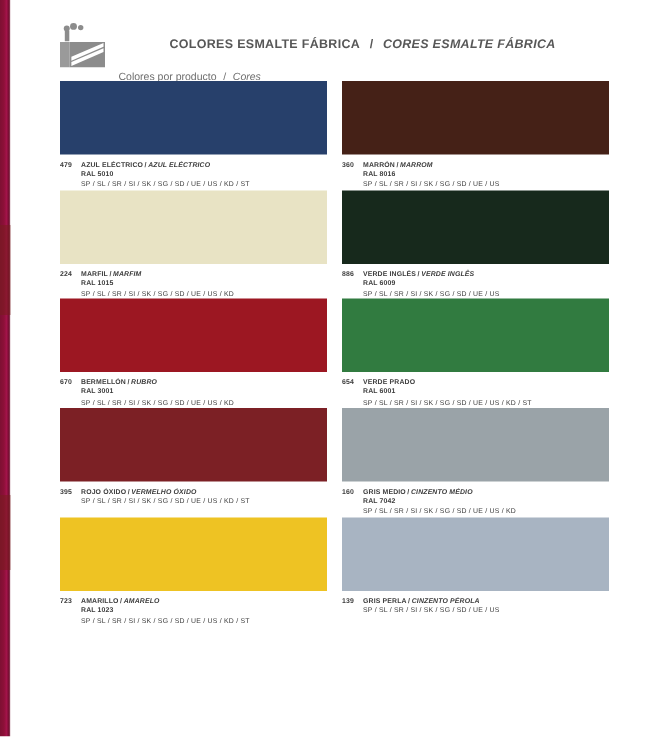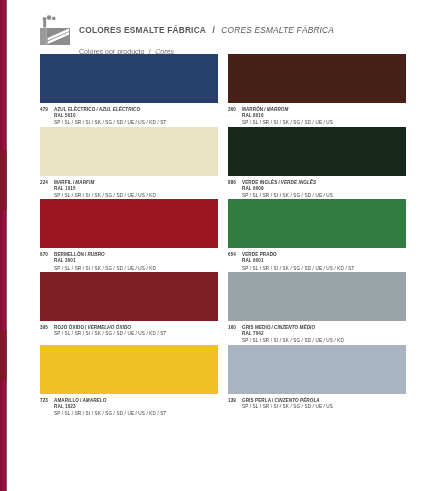--- a/index.html
+++ b/index.html
@@ -35,27 +35,28 @@
   #factory-icon {
     width: 34px; height: 30px;
     flex: 0 0 34px;
     margin-top: 1px;
   }
   #header-text { margin-left: 7px; padding-top: 6px; }
   .title-line { white-space: nowrap; line-height: 1.05; }
   .title-es {
     font-size: 8.3px; font-weight: bold; color: #575757;
     letter-spacing: .22px;
+    margin-left: 34px;
   }
   .title-sep {
     font-size: 8.3px; font-weight: bold; color: #575757;
     padding: 0 2px;
   }
   .title-pt {
-    font-size: 8.3px; font-weight: normal; font-style: italic;
+    font-size: 8.3px; font-weight: bold; font-style: italic;
     color: #575757; letter-spacing: .22px;
   }
   .subtitle-line { margin-top: 3px; white-space: nowrap; }
   .subtitle-es { font-size: 7px; color: #6e6e6e; }
   .subtitle-pt { font-size: 7px; color: #6e6e6e; font-style: italic; }
 
   
   #grid {
     position: absolute;
     left: 40px; top: 54px;

